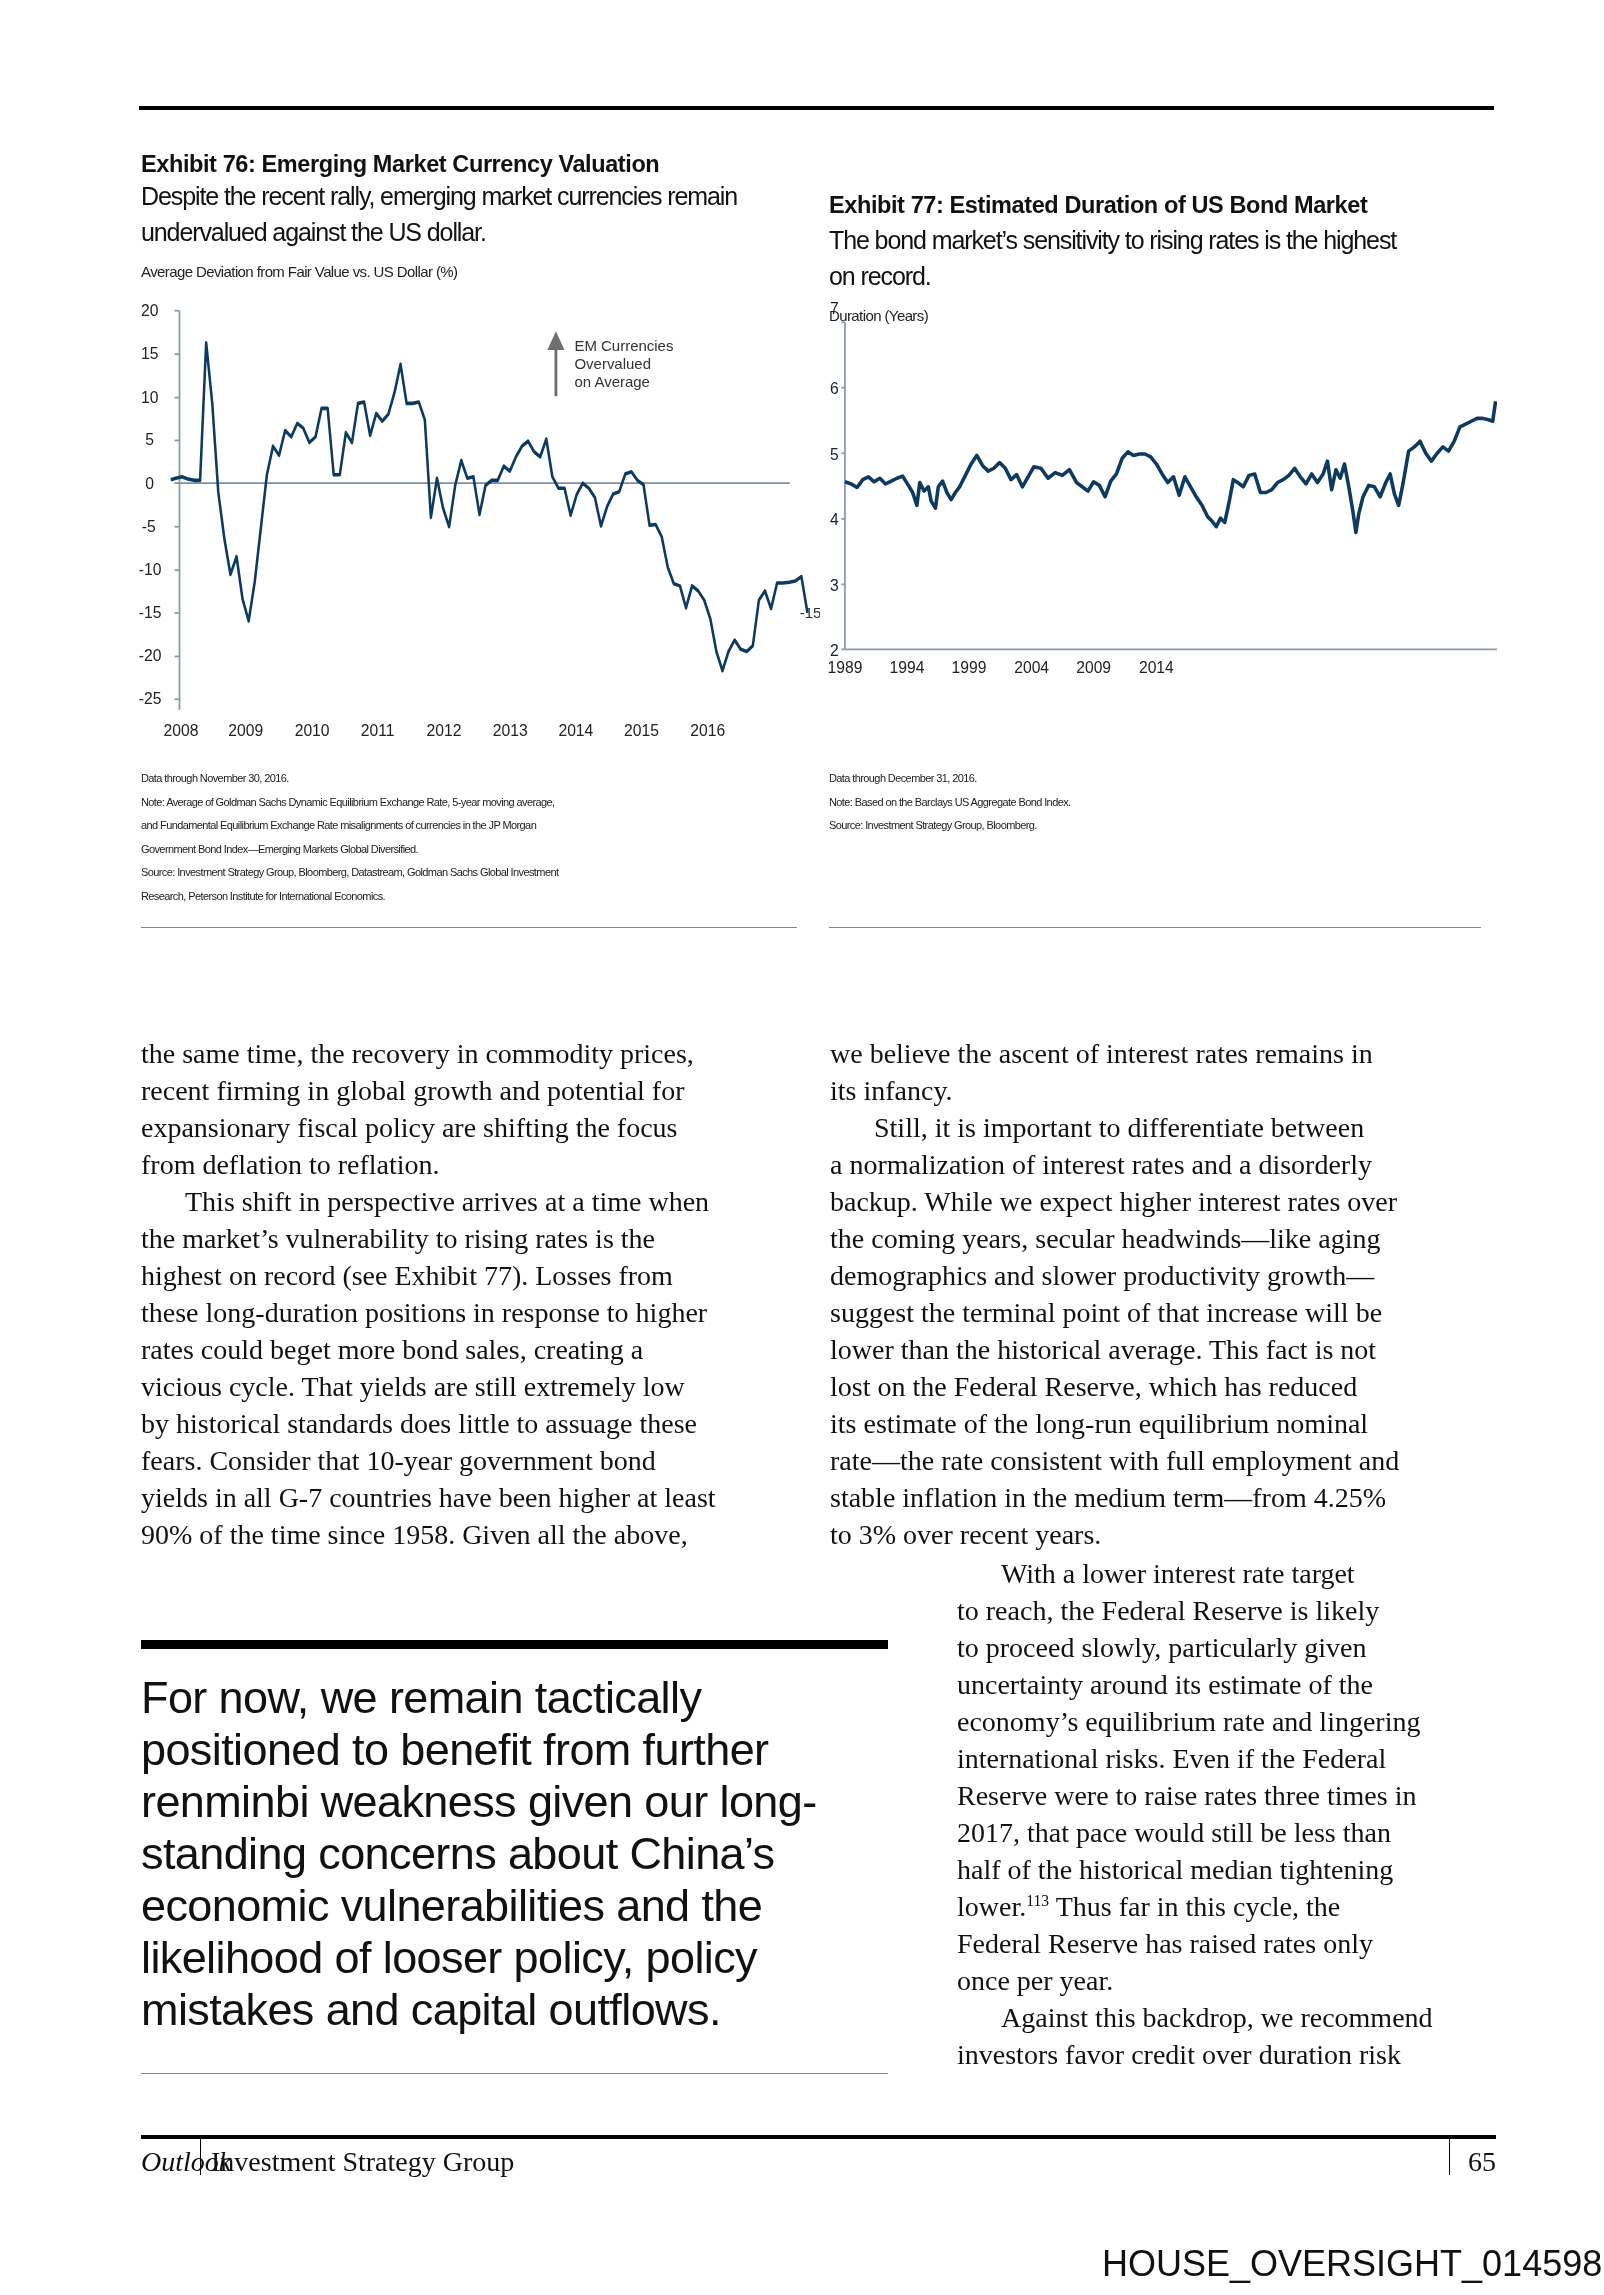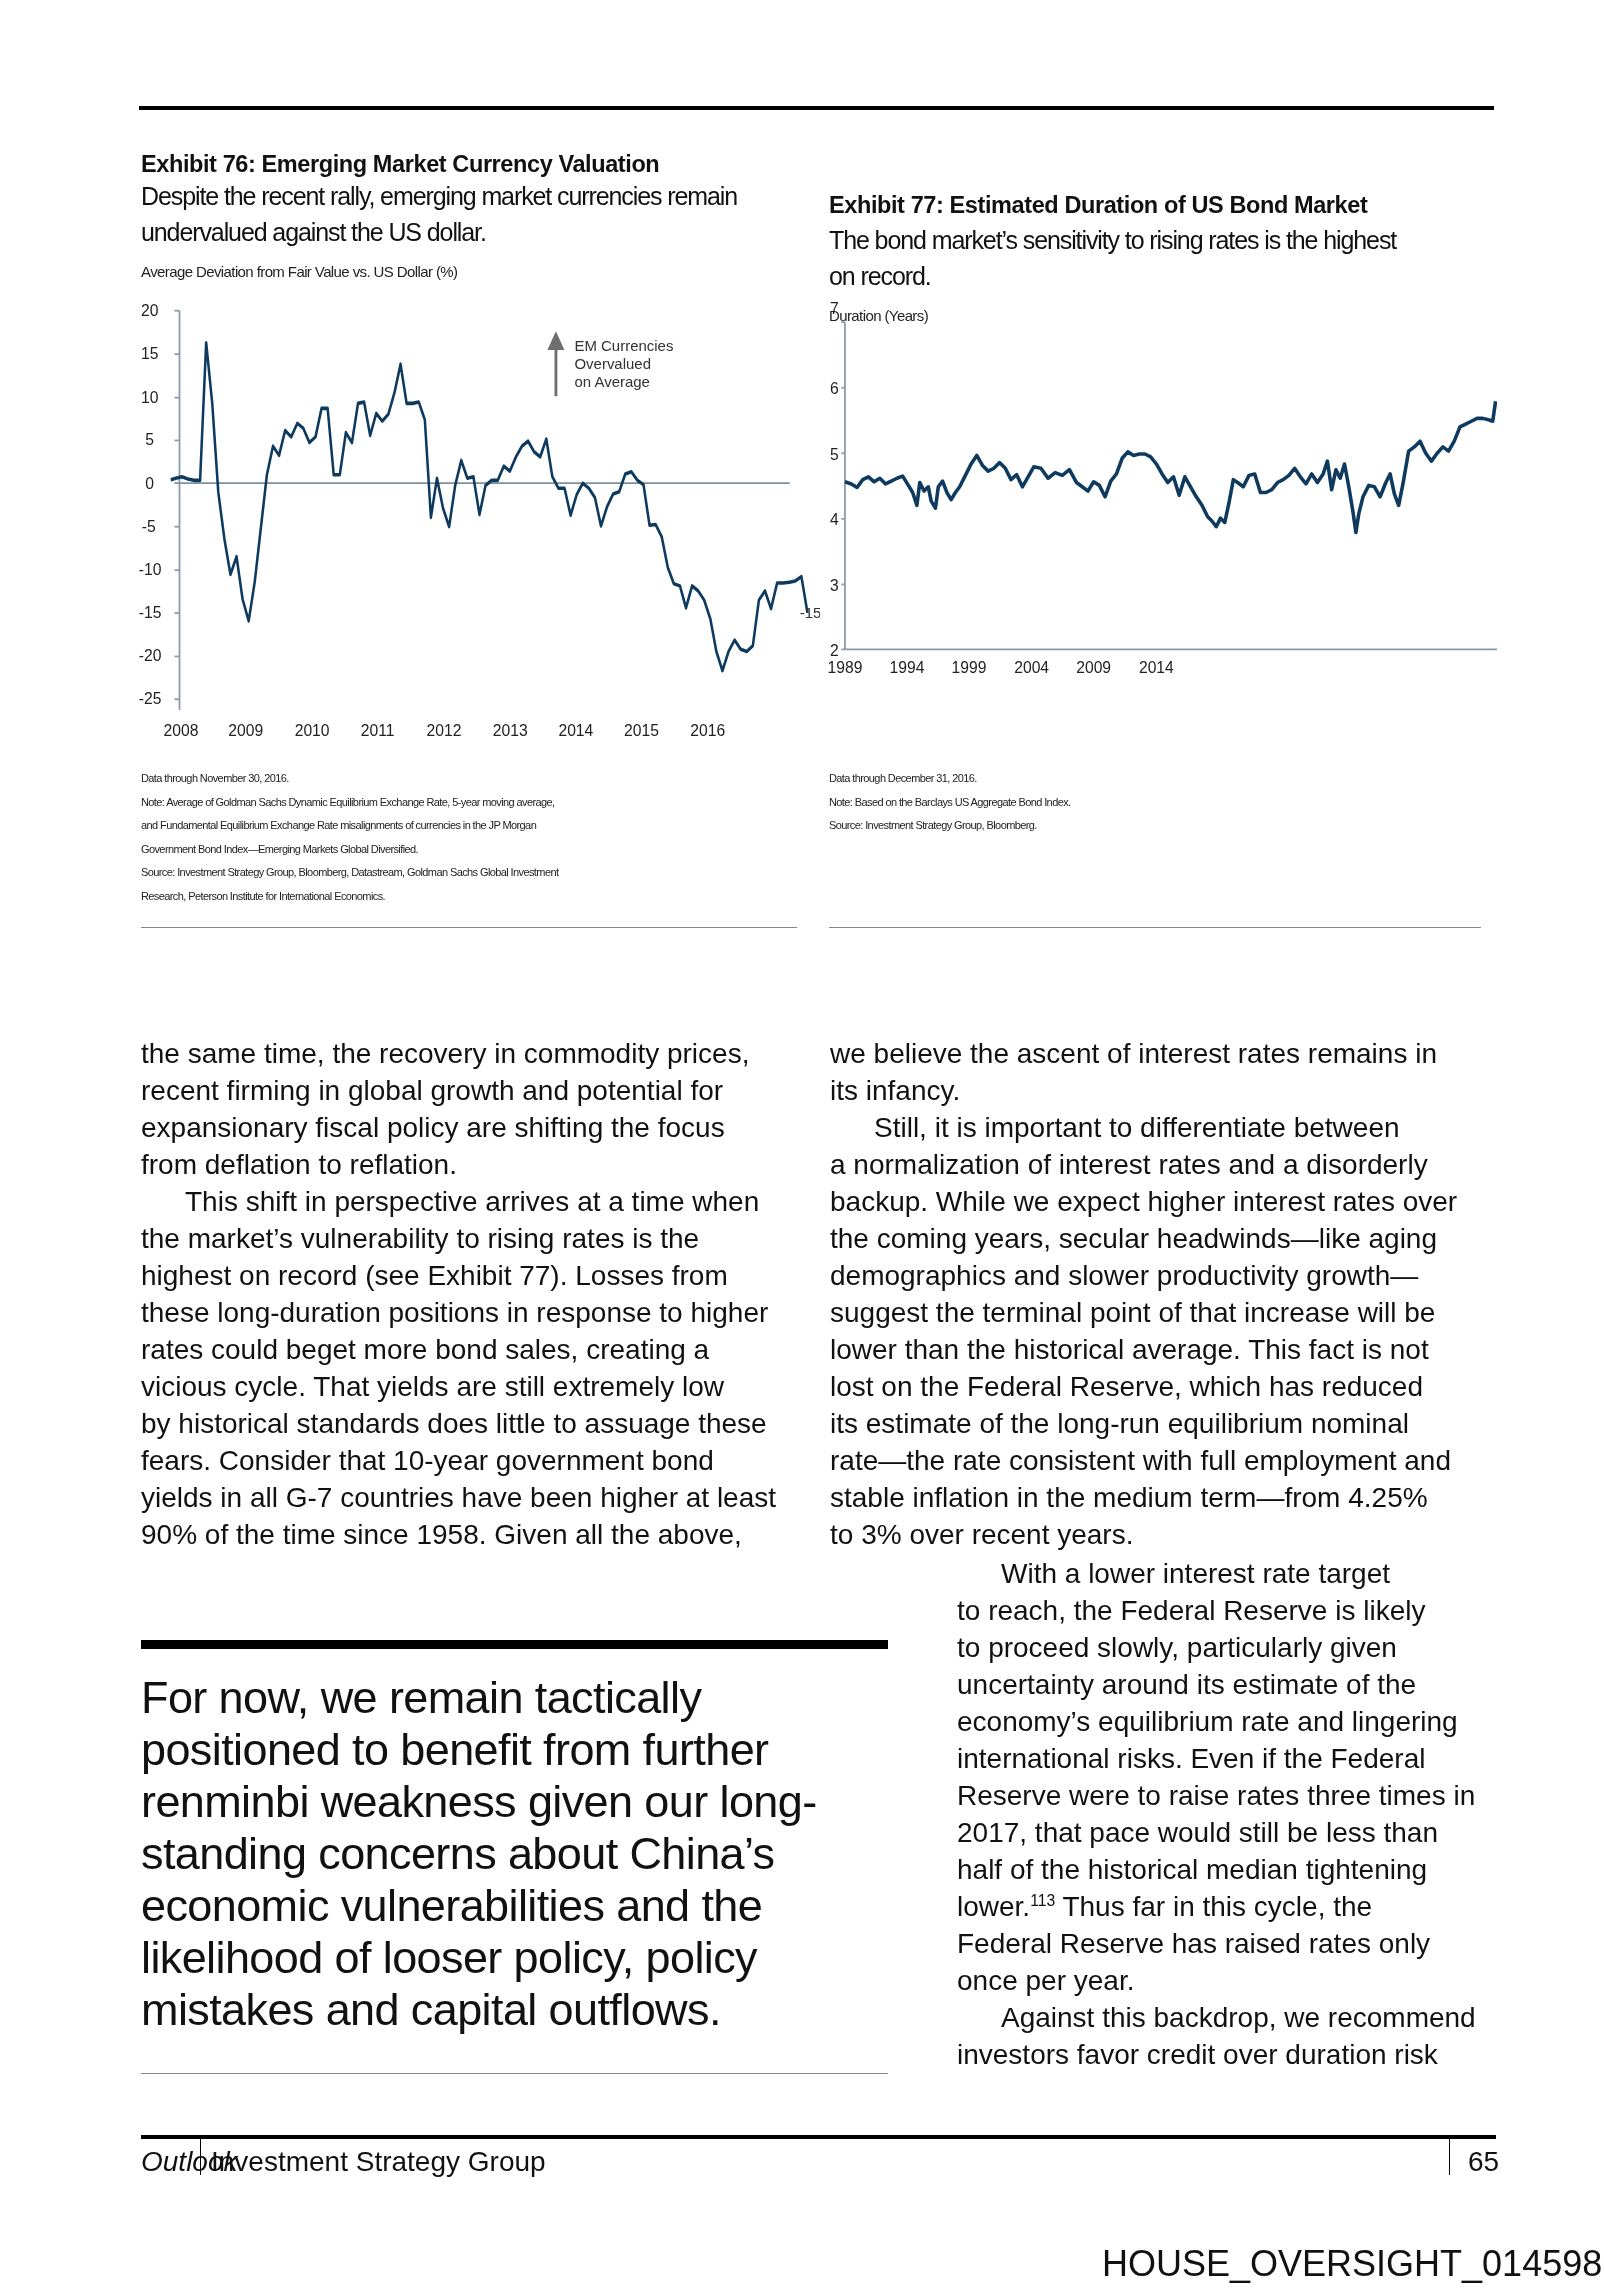--- a/index.html
+++ b/index.html
@@ -1,20 +1,20 @@
 <!DOCTYPE html>
 <html style="font-size:11.4px"><head>
 <meta charset="utf-8">
 <style>
   html, body { margin:0; padding:0; background:#ffffff; }
   body { width:1604px; height:2295px; position:relative; overflow:hidden; color:#111; }
   .abs { position:absolute; }
   .rule-thick { background:#000; }
   .sans { font-family:"Liberation Sans", sans-serif; }
-  .serif { font-family:Liberation Sans, sans-serif; }
+  .serif { font-family:Liberation Serif, serif; }
 
   .ex-title { font-size:23.5px; font-weight:bold; letter-spacing:-0.4px; white-space:nowrap; }
   .ex-sub { font-size:25px; line-height:36px; letter-spacing:-1.1px; font-stretch:condensed; }
   .axis-title { font-size:15px; letter-spacing:-0.6px; color:#222; white-space:nowrap; }
   .notes { font-size:11px; line-height:23.5px; letter-spacing:-0.6px; color:#222; }
   .notes div { white-space:nowrap; }
   .thin-rule { background:#888; height:1.4px; }
 
   .body-col { font-size:28px; line-height:37px; color:#111; }
   .indent { text-indent:44px; }

